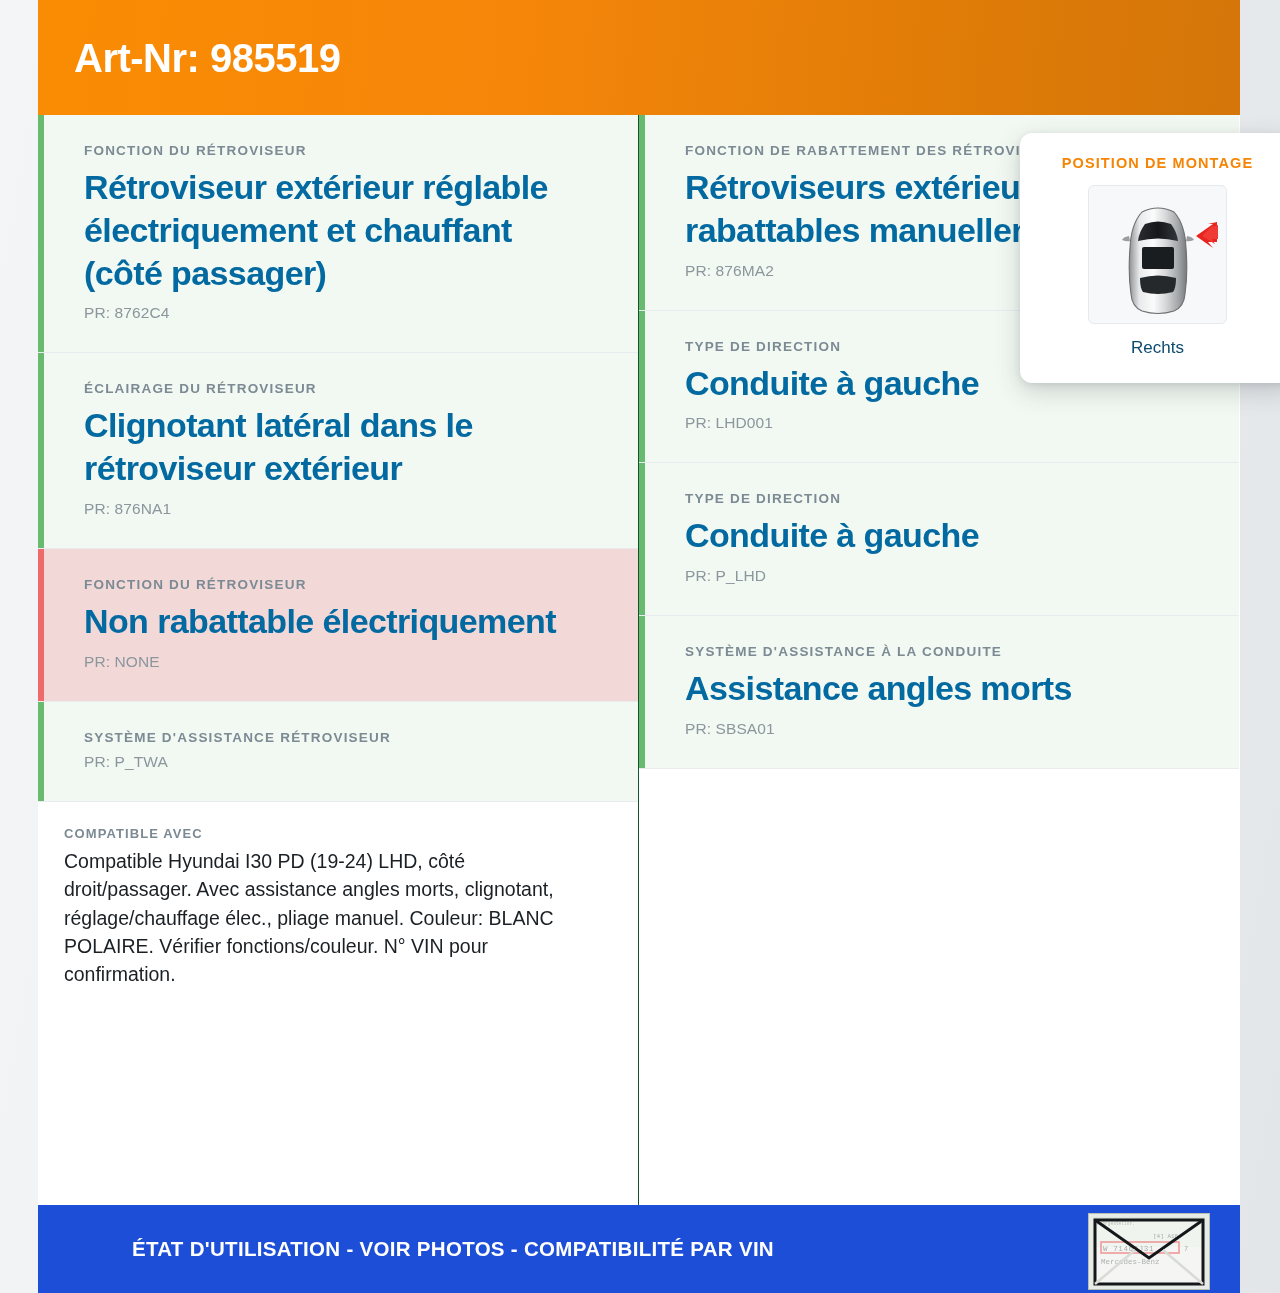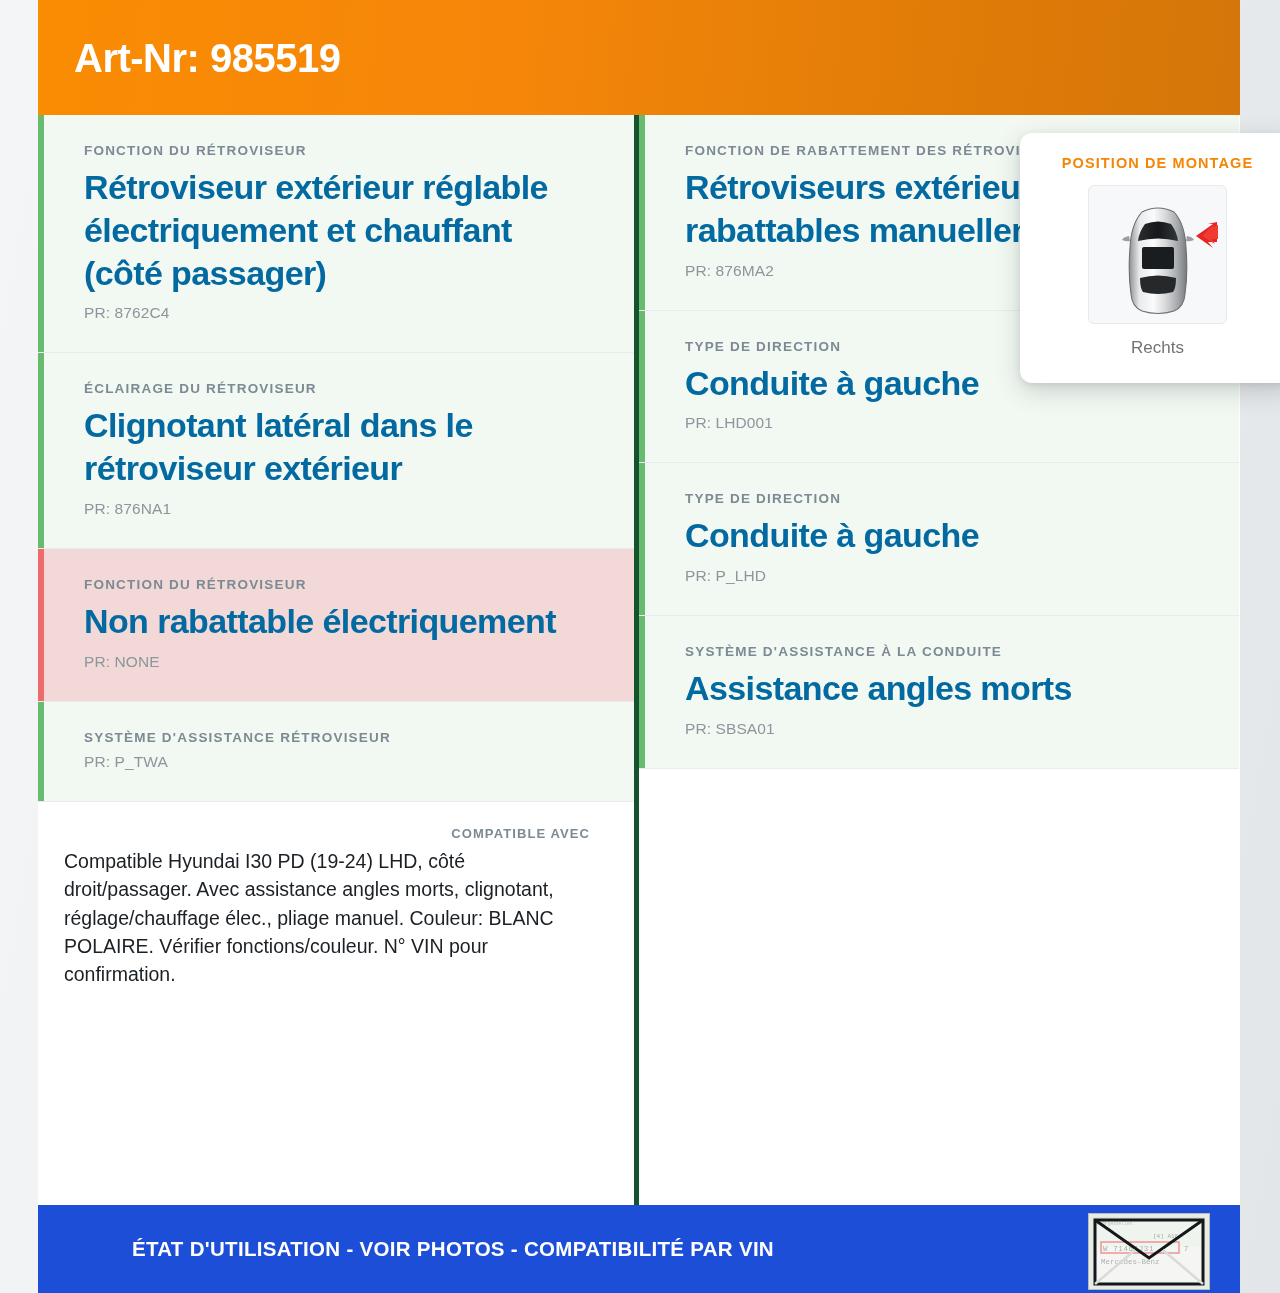--- a/index.html
+++ b/index.html
@@ -27,21 +27,21 @@
     color:#ffffff;
     font-size:40px;
     font-weight:bold;
     letter-spacing:-0.5px;
     line-height:1;
   }
 
   
   .body-wrap { flex:1 1 auto; display:flex; min-height:0; position:relative; }
   .col { position:relative; }
-  .col-left  { width:601px; flex:0 0 601px; border-right:5px solid #14532d; display:flex; flex-direction:column;}
+  .col-left  { width:601px; flex:0 0 601px; border-right:1px solid #14532d; display:flex; flex-direction:column;}
   .col-right { width:600px; flex:0 0 600px; display:flex; flex-direction:column;}
 
   .card {
     position:relative;
     padding:28px 44px 30px 46px;
     border-bottom:1px solid #e9ecef;
   }
   .card.green { background:#f2f9f2; }
   .card.green::before {
     content:""; position:absolute; left:0; top:0; bottom:0; width:6px;
@@ -72,21 +72,21 @@
     margin-bottom:10px;
     white-space:pre-line;
   }
   .card-pr {
     font-size:15.5px;
     color:#8b969d;
     letter-spacing:0.1px;
   }
 
   .card.compat { padding:24px 44px 26px 26px; }
-  .card.compat .card-label { margin-bottom:6px; font-size:13px; letter-spacing:1.1px; color:#7c8a94;text-align:right;}
+  .card.compat .card-label { margin-bottom:6px; font-size:13px; letter-spacing:1.1px; color:#7c8a94;}
   .compat-text {
     font-size:19.5px;
     color:#1b2025;
     line-height:1.45;
     font-weight:500;
     max-width:580px;
   }
 
   .spacer { flex:1 1 auto; background:#ffffff; }
 
@@ -113,21 +113,21 @@
     margin-top:14px;
     width:139px; height:139px;
     background:#f7f8fa;
     border:1px solid #e6e9ed;
     border-radius:6px;
     display:flex; align-items:center; justify-content:center;
   }
   .mount-side {
     margin-top:14px;
     font-size:17px;
-    color:#737373;
+    color:#0c4a6e;
   }
 
   
   .footer {
     flex:0 0 88px; height:88px;
     background:#1d4ed8;
     display:flex; align-items:center;
     padding-left:94px;
     position:relative;
   }

